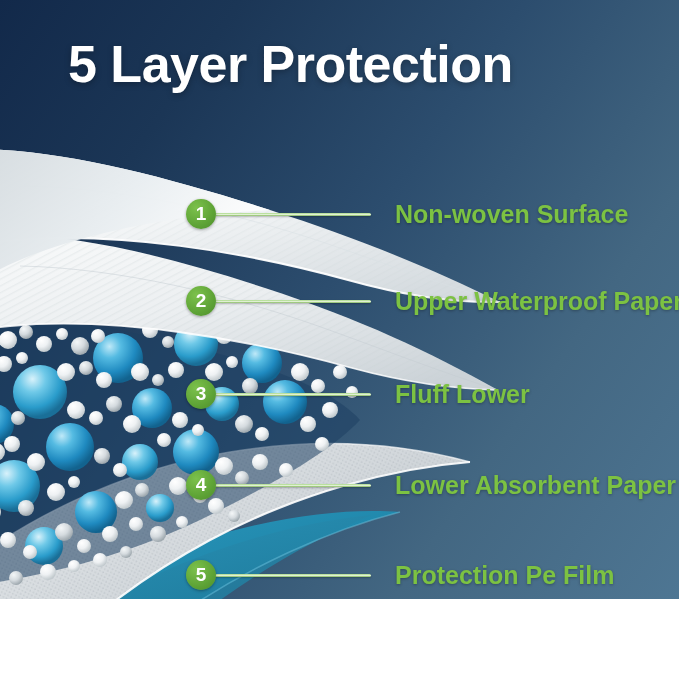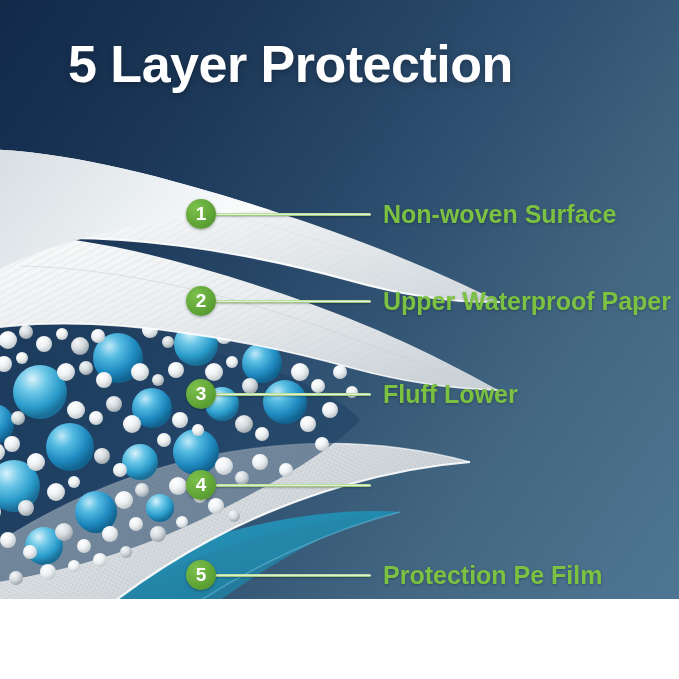--- a/index.html
+++ b/index.html
@@ -31,21 +31,21 @@
     box-shadow:0 1px 3px rgba(0,0,0,.35);
     flex:0 0 auto;z-index:3;
   }
   .leader{
     height:3px;flex:0 0 auto;margin-left:-1px;
     background:linear-gradient(to bottom,#9fd47a 0%,#eaf6df 45%,#7fb657 100%);
     border-radius:2px;z-index:2;
     box-shadow:0 1px 2px rgba(0,0,0,.25);
   }
   .lbl{
-    margin-left:12px;white-space:nowrap;
+    margin-left:24px;white-space:nowrap;
     font-size:25px;font-weight:bold;color:#7cc242;
     text-shadow:0 1px 3px rgba(0,0,0,.30);
   }
 </style>
 </head>
 <body>
 
 <div id="poster">
 
   <svg class="art" viewBox="0 0 679 679">
@@ -290,20 +290,21 @@
 
   <div class="callout" style="left:186px;top:377px;">
     <div class="badge">3</div>
     <div class="leader" style="width:156px;"></div>
     <div class="lbl">Fluff Lower</div>
   </div>
 
   <div class="callout" style="left:186px;top:468px;">
     <div class="badge">4</div>
     <div class="leader" style="width:156px;"></div>
+    <div class="lbl">Lower Absorbent Paper</div>
   </div>
 
   <div class="callout" style="left:186px;top:558px;">
     <div class="badge">5</div>
     <div class="leader" style="width:156px;"></div>
     <div class="lbl">Protection Pe Film</div>
   </div>
 
 </div>
 

